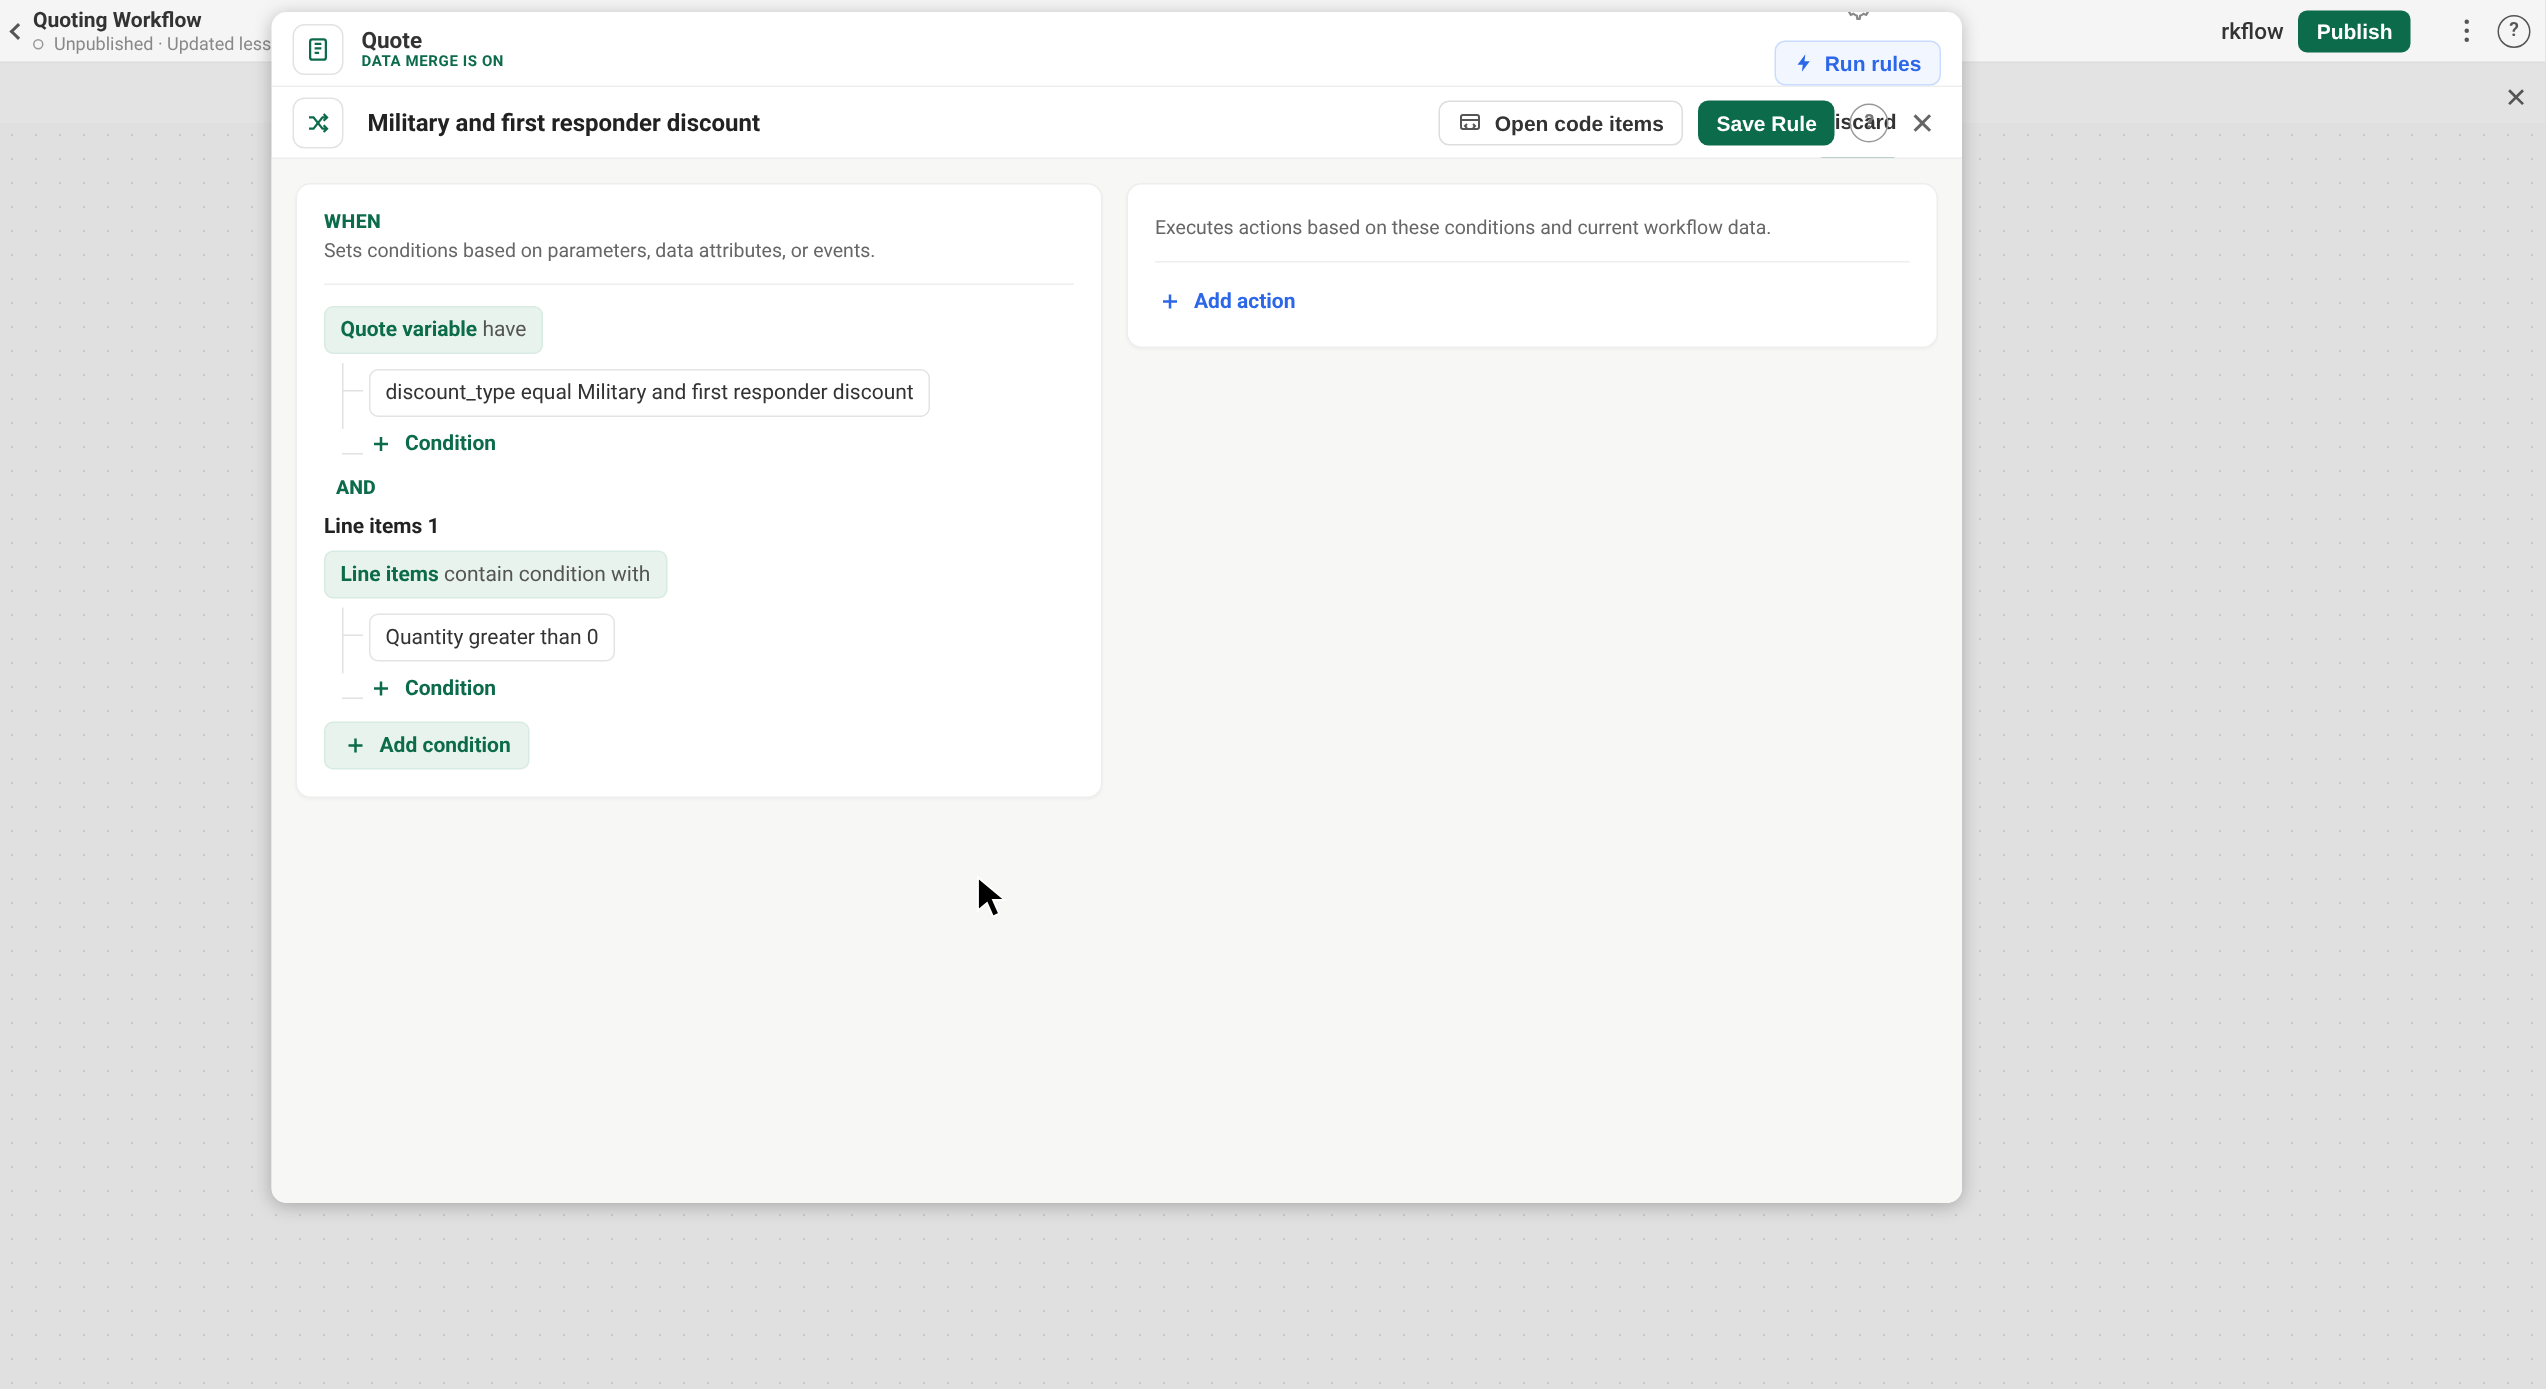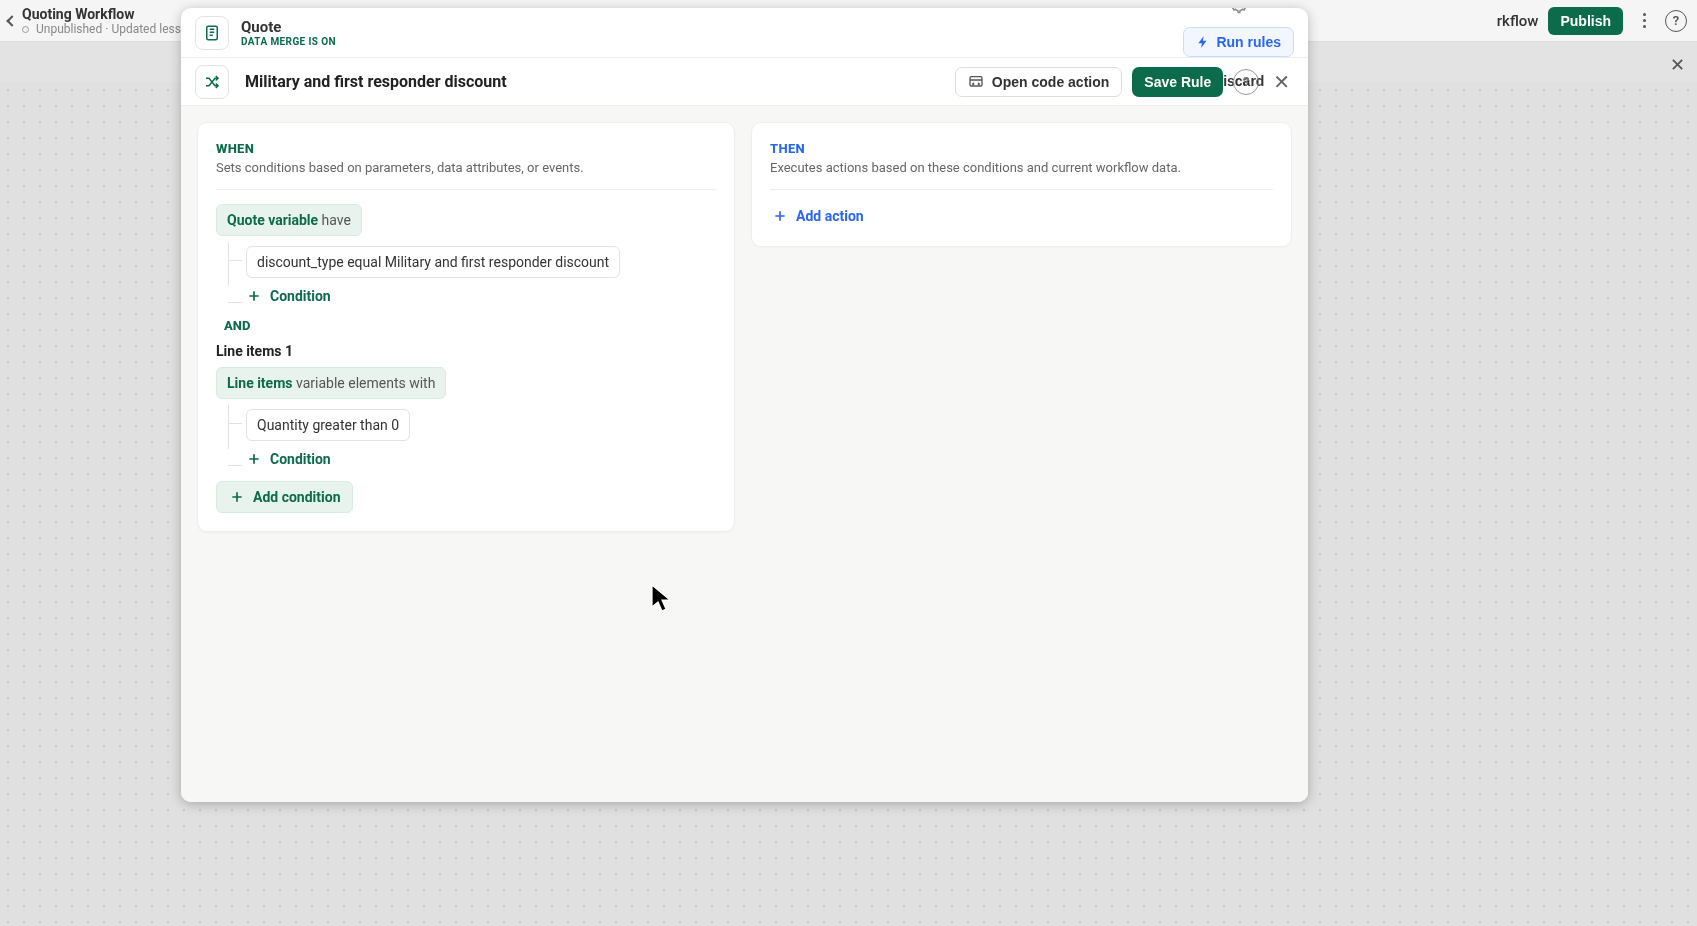--- a/index.html
+++ b/index.html
@@ -24,21 +24,21 @@
   align-items: center;
   border-bottom: 1px solid #ddd;
 }
 .bg-back-chev { width: 8px; height: 8px; border-left:2px solid #555; border-bottom:2px solid #555; transform:rotate(45deg); margin-left:8px; margin-right:6px; }
 .bg-title-col { display:flex; flex-direction:column; }
 .bg-title { font-weight:700; font-size:14px; color:#333; }
 .bg-sub { font-size:12px; color:#888; }
 .bg-sub .dot { display:inline-block; width:7px; height:7px; border:1px solid #999; border-radius:50%; margin-right:4px;}
 .bg-spacer { flex:1; }
 .bg-rkflow { color:#333; font-weight:500; margin-right:10px; font-size:15px;padding-left:40px;}
-.bg-publish { background:#0c6b4a; color:#fff; border:none; border-radius:6px; padding:6px 12px; font-weight:600; font-size:14px; margin-right:8px;}
+.bg-publish { background:#0c6b4a; color:#fff; border:none; border-radius:6px; padding:6px 12px; font-weight:600; font-size:14px; margin-right:24px;}
 .bg-more { width:26px; height:26px; display:flex; flex-direction:column; align-items:center; justify-content:center; gap:3px; margin-right:8px;}
 .bg-more span{ width:3px; height:3px; background:#555; border-radius:50%; }
 .bg-help { width:22px; height:22px; border:1.5px solid #555; border-radius:50%; display:flex; align-items:center; justify-content:center; color:#555; font-size:13px; font-weight:600; margin-right:10px;}
 .bg-closebar {
   position:absolute; top:42px; left:0; right:0; height:40px; background:#e3e3e3;
 }
 .bg-close-x { position:absolute; right:12px; top:54px; font-size:18px; color:#555; }
 
 
 .dotcanvas {
@@ -295,21 +295,21 @@
     </div>
     <div class="rule-title">Military and first responder discount</div>
     <div class="hdr2-actions">
       <button class="open-code">
         <svg viewBox="0 0 24 24" width="16" height="16" fill="none" stroke="#555" stroke-width="2">
             <rect x="3" y="4" width="18" height="14" rx="2"></rect>
             <path d="M3 9h18"></path>
             <path d="M9 13l-2 2 2 2"></path>
             <path d="M15 13l2 2-2 2"></path>
           </svg>
-        <span>Open code action</span>
+        <span>Open code items</span>
       </button>
       <button class="save-rule">Save Rule</button>
       <div class="help-circle">?</div>
       <div class="close-x">✕</div>
     </div>
   </div>
 
   <div class="m-body">
 
     <div class="panel panel-when">
@@ -347,21 +347,21 @@
 
       <div class="and-label">AND</div>
 
       <div class="lineitems-label">Line items 1</div>
 
       
       <div class="tree-block">
         <span class="pill">
           <span class="strong-green">Line items</span>
           <span class="op-text"> </span>
-          <span class="op-text">variable elements with</span>
+          <span class="op-text">contain condition with</span>
         </span>
         <div class="tree-children">
           <div class="tree-row">
             <span class="subpill">
               <span class="strong-green">Quantity</span>
               <span class="op-text"> </span>
               <span class="op-text">greater than</span>
               <span class="op-text"> </span>
               <span class="strong-green">0</span>
             </span>
@@ -380,21 +380,20 @@
       <div style="height:14px"></div>
       <div class="add-cond-btn">
         <svg class="plus-ic" viewBox="0 0 24 24" fill="none" stroke="#0c6b4a" stroke-width="2.5">
             <path d="M12 5v14M5 12h14"></path>
           </svg>
         <span>Add condition</span>
       </div>
     </div>
 
     <div class="panel panel-then">
-      <div class="sec-title-then">THEN</div>
       <div class="sec-desc">Executes actions based on these conditions and current workflow data.</div>
       <div class="divider"></div>
       <div class="add-action">
         <svg class="plus-blue" viewBox="0 0 24 24" fill="none" stroke="#2b67e8" stroke-width="2.5">
             <path d="M12 5v14M5 12h14"></path>
           </svg>
         <span>Add action</span>
       </div>
     </div>
   </div>

